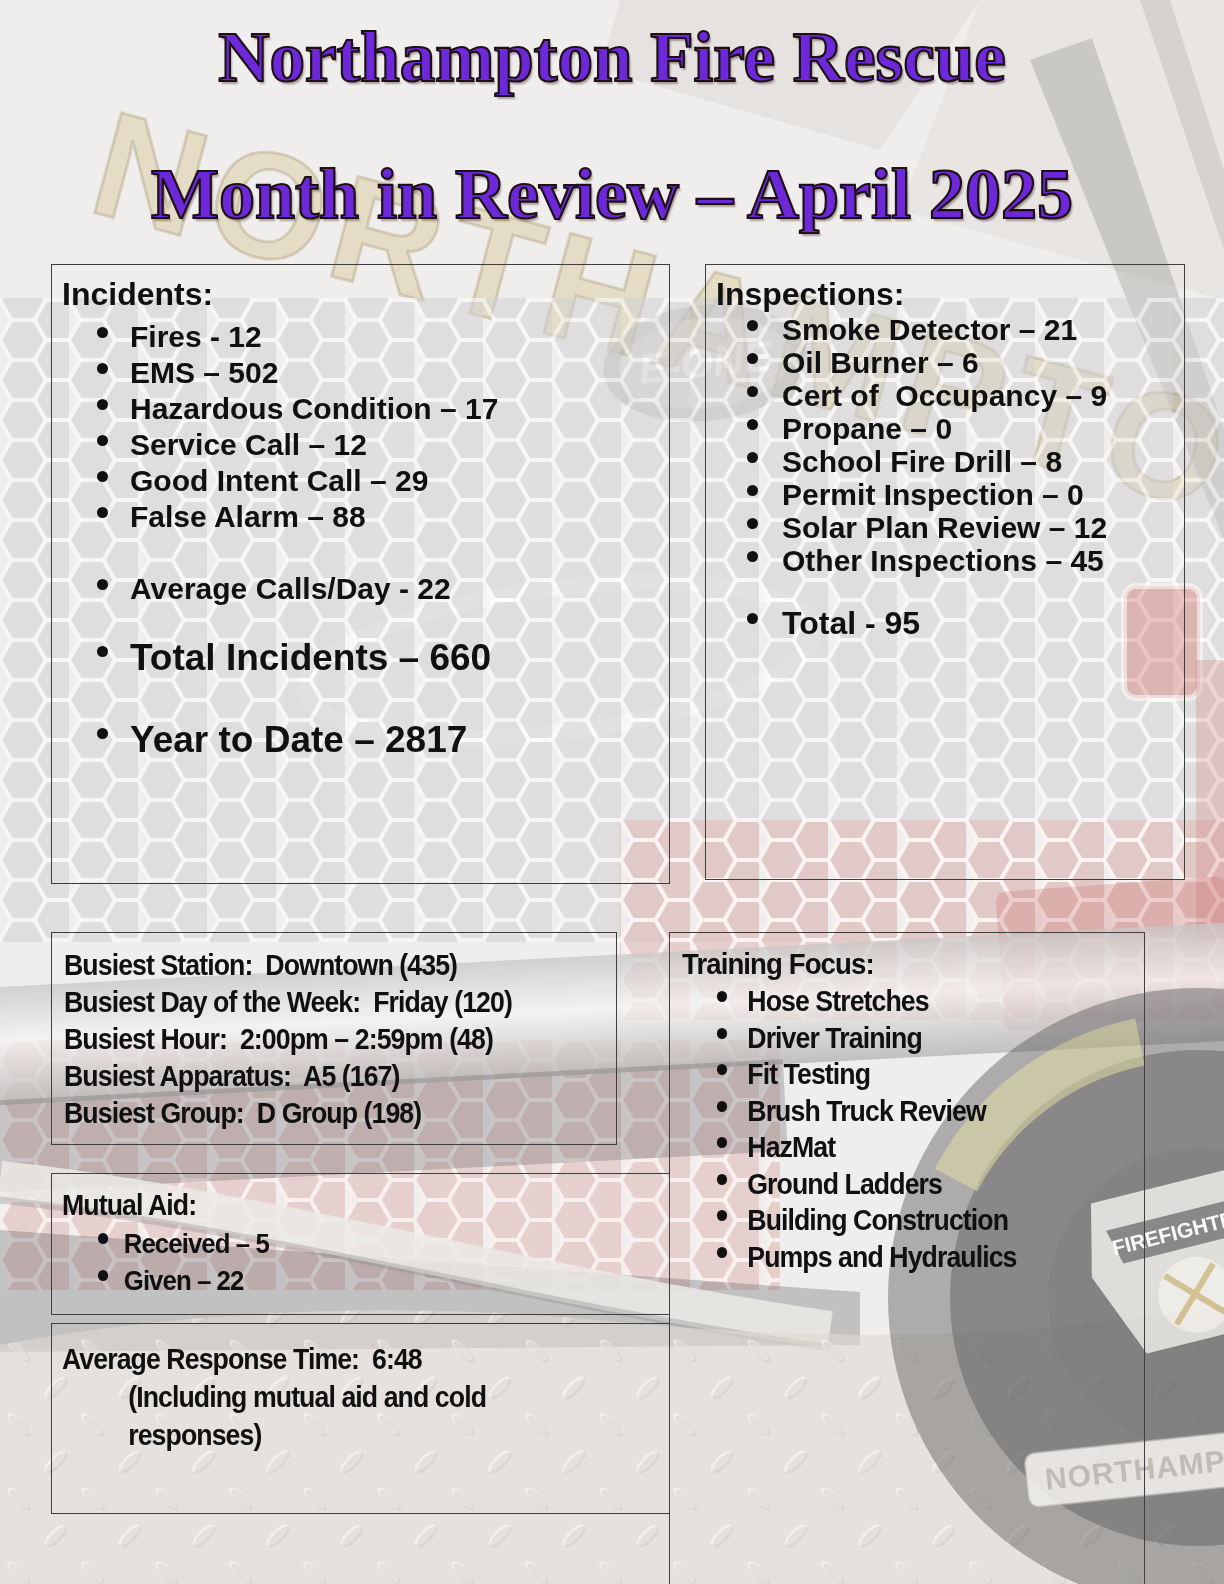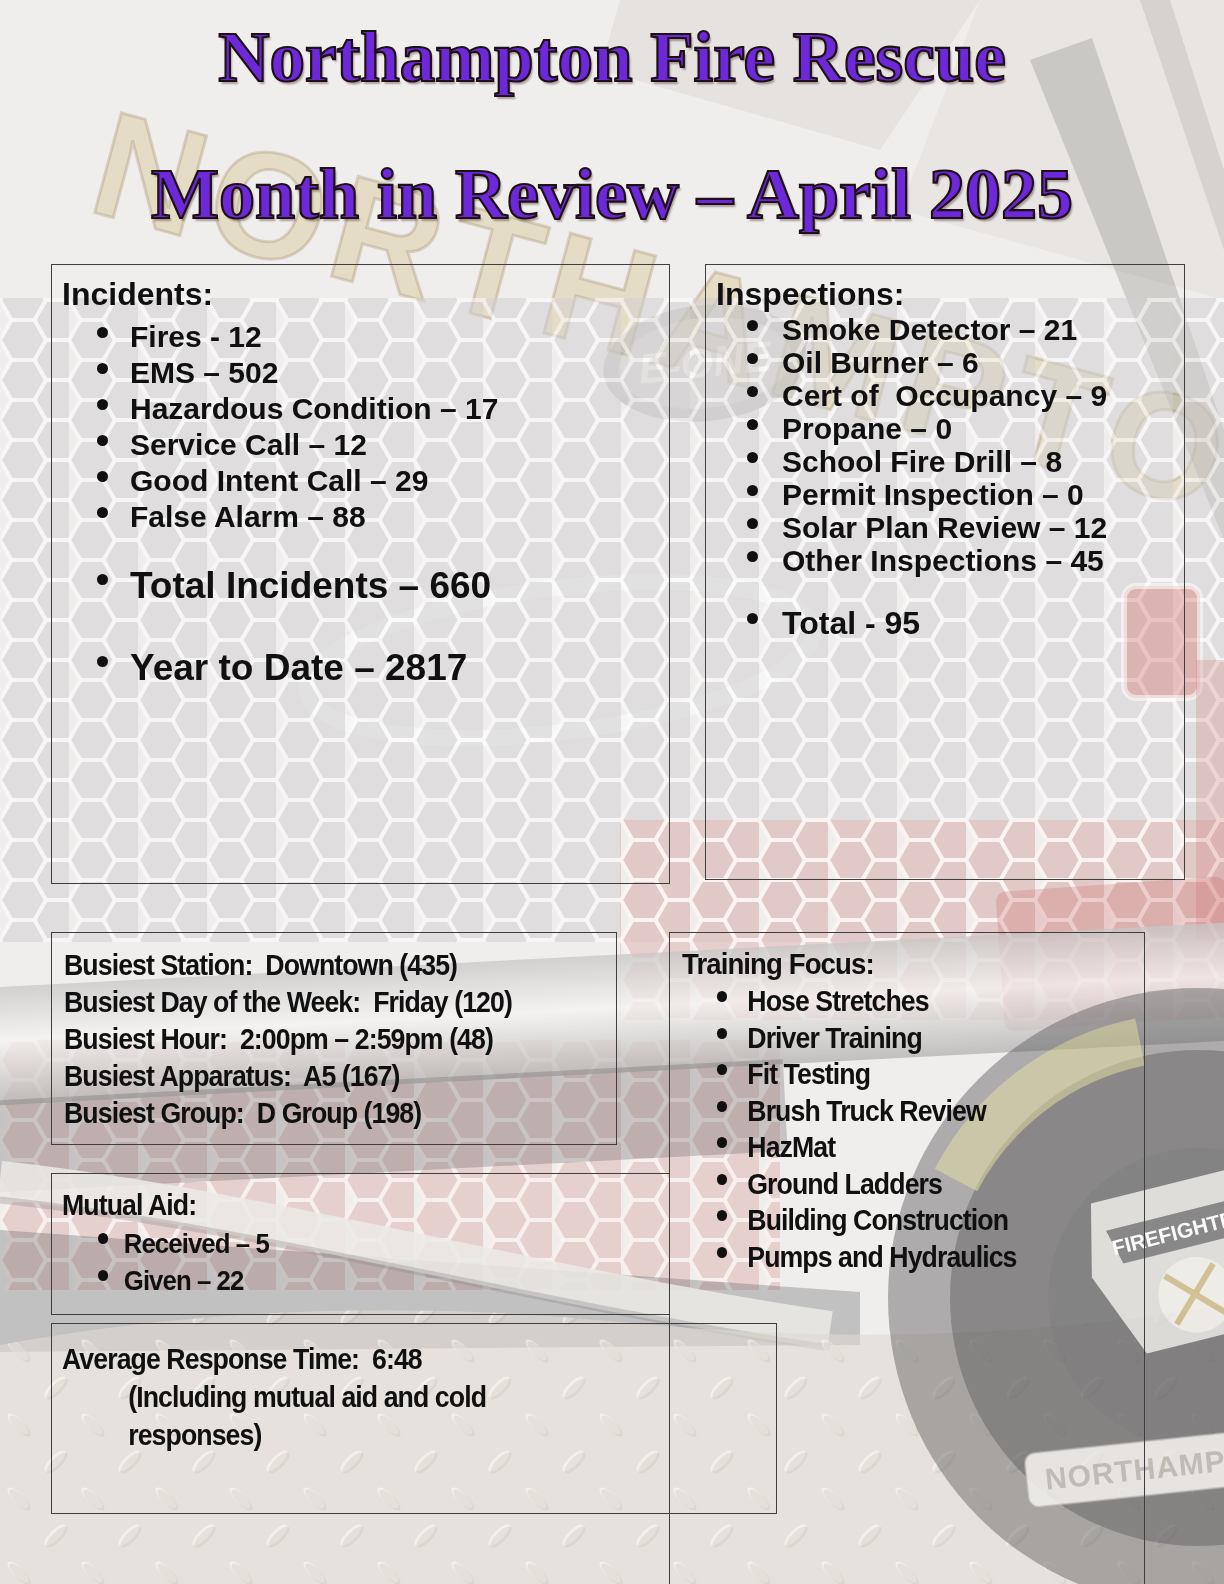--- a/index.html
+++ b/index.html
@@ -55,21 +55,21 @@
   .training ul{margin-top:2px;}
   .training li{font-size:29px;line-height:36.5px;padding-left:84px;}
   .training li.dot::before{left:51px;top:8px;}
 
   .mutual{left:51px;top:1173px;width:619px;height:142px;}
   .mutual h3{font-size:29px;line-height:34px;margin:14px 0 0 10px;}
   .mutual ul{margin-top:3px;}
   .mutual li{font-size:28px;line-height:37px;padding-left:78px;}
   .mutual li.dot::before{left:50px;top:8px;}
 
-  .avgresp{left:51px;top:1323px;width:726px;height:191px;padding:16px 0 0 10px;}
+  .avgresp{left:51px;top:1323px;width:619px;height:191px;padding:16px 0 0 10px;}
   .avgresp p{font-size:29px;line-height:38px;}
   .avgresp .indent{padding-left:72px;}
 </style>
 </head>
 <body>
 
 <div class="page">
 
   <svg class="bg" viewBox="0 0 1224 1584" xmlns="http://www.w3.org/2000/svg" aria-hidden="true">
     <defs>
@@ -163,20 +163,21 @@
 
   <section class="box incidents">
     <h3>Incidents:</h3>
     <ul>
       <li class="dot">Fires - 12</li>
       <li class="dot">EMS – 502</li>
       <li class="dot">Hazardous Condition – 17</li>
       <li class="dot">Service Call – 12</li>
       <li class="dot">Good Intent Call – 29</li>
       <li class="dot">False Alarm – 88</li>
+      <li class="dot li-avg">Average Calls/Day - 22</li>
       <li class="dot li-total">Total Incidents – 660</li>
       <li class="dot li-ytd">Year to Date – 2817</li>
     </ul>
   </section>
 
   <section class="box inspections">
     <h3>Inspections:</h3>
     <ul>
       <li class="dot">Smoke Detector – 21</li>
       <li class="dot">Oil Burner – 6</li>

